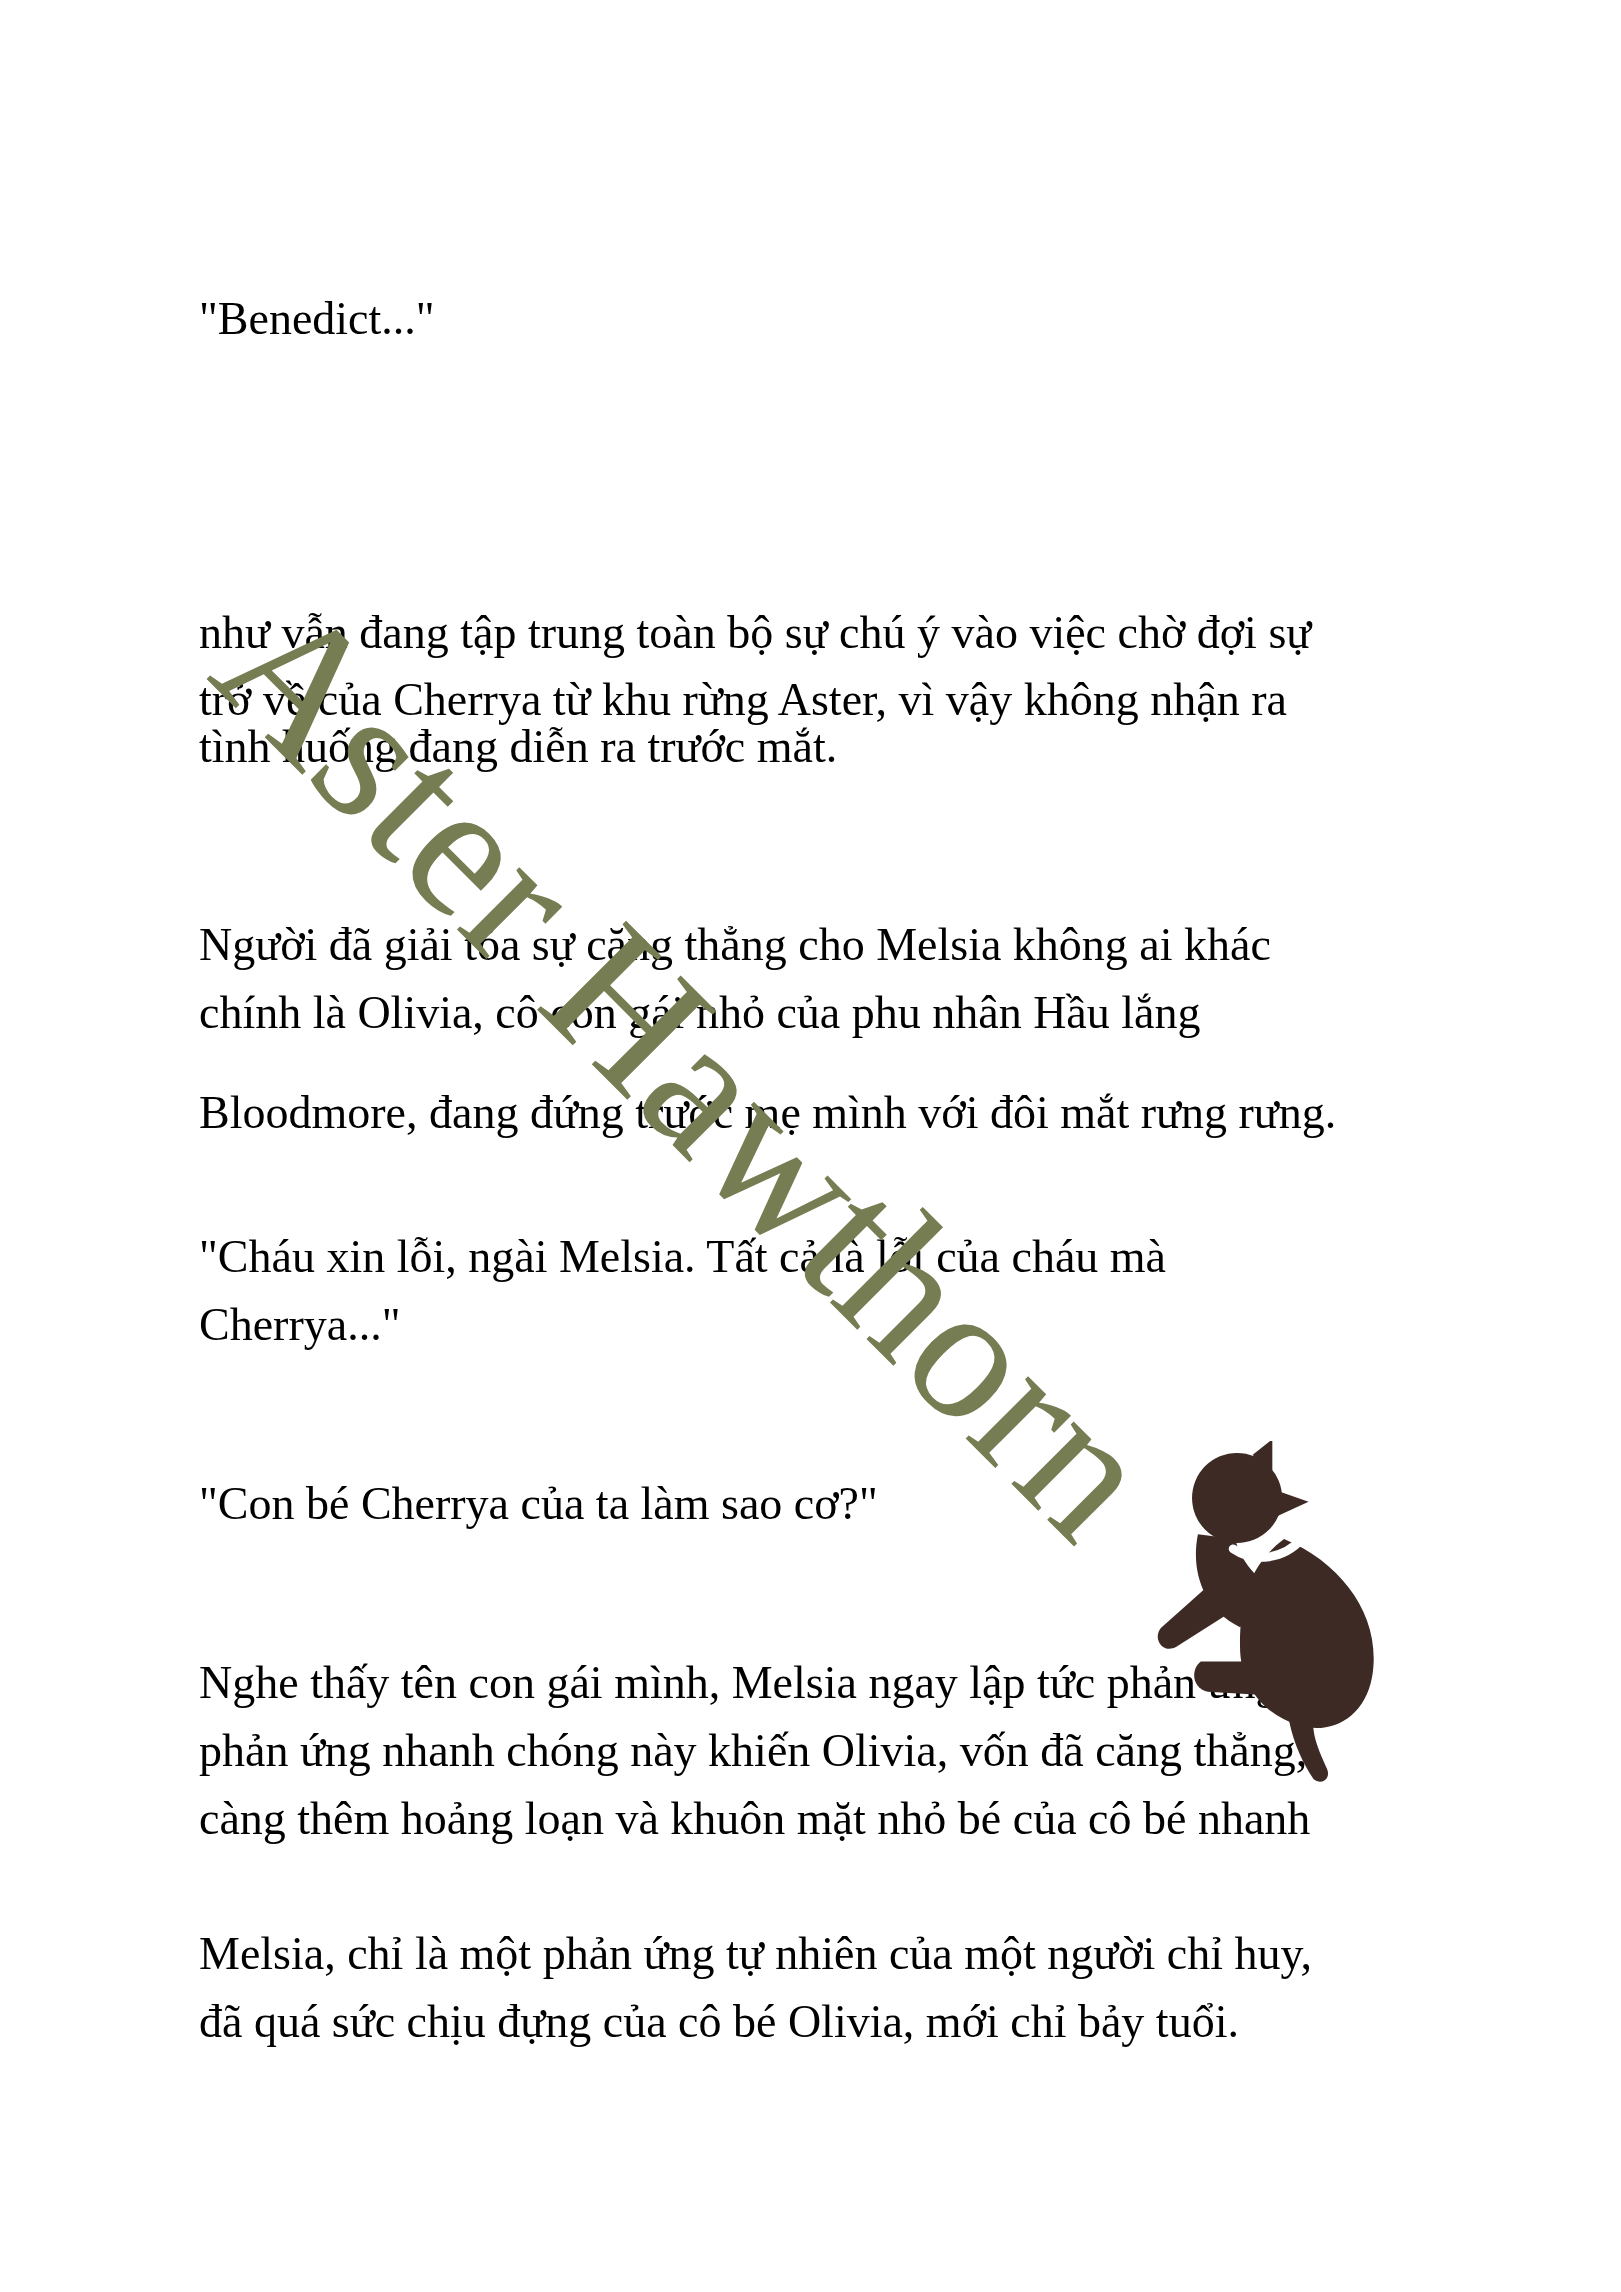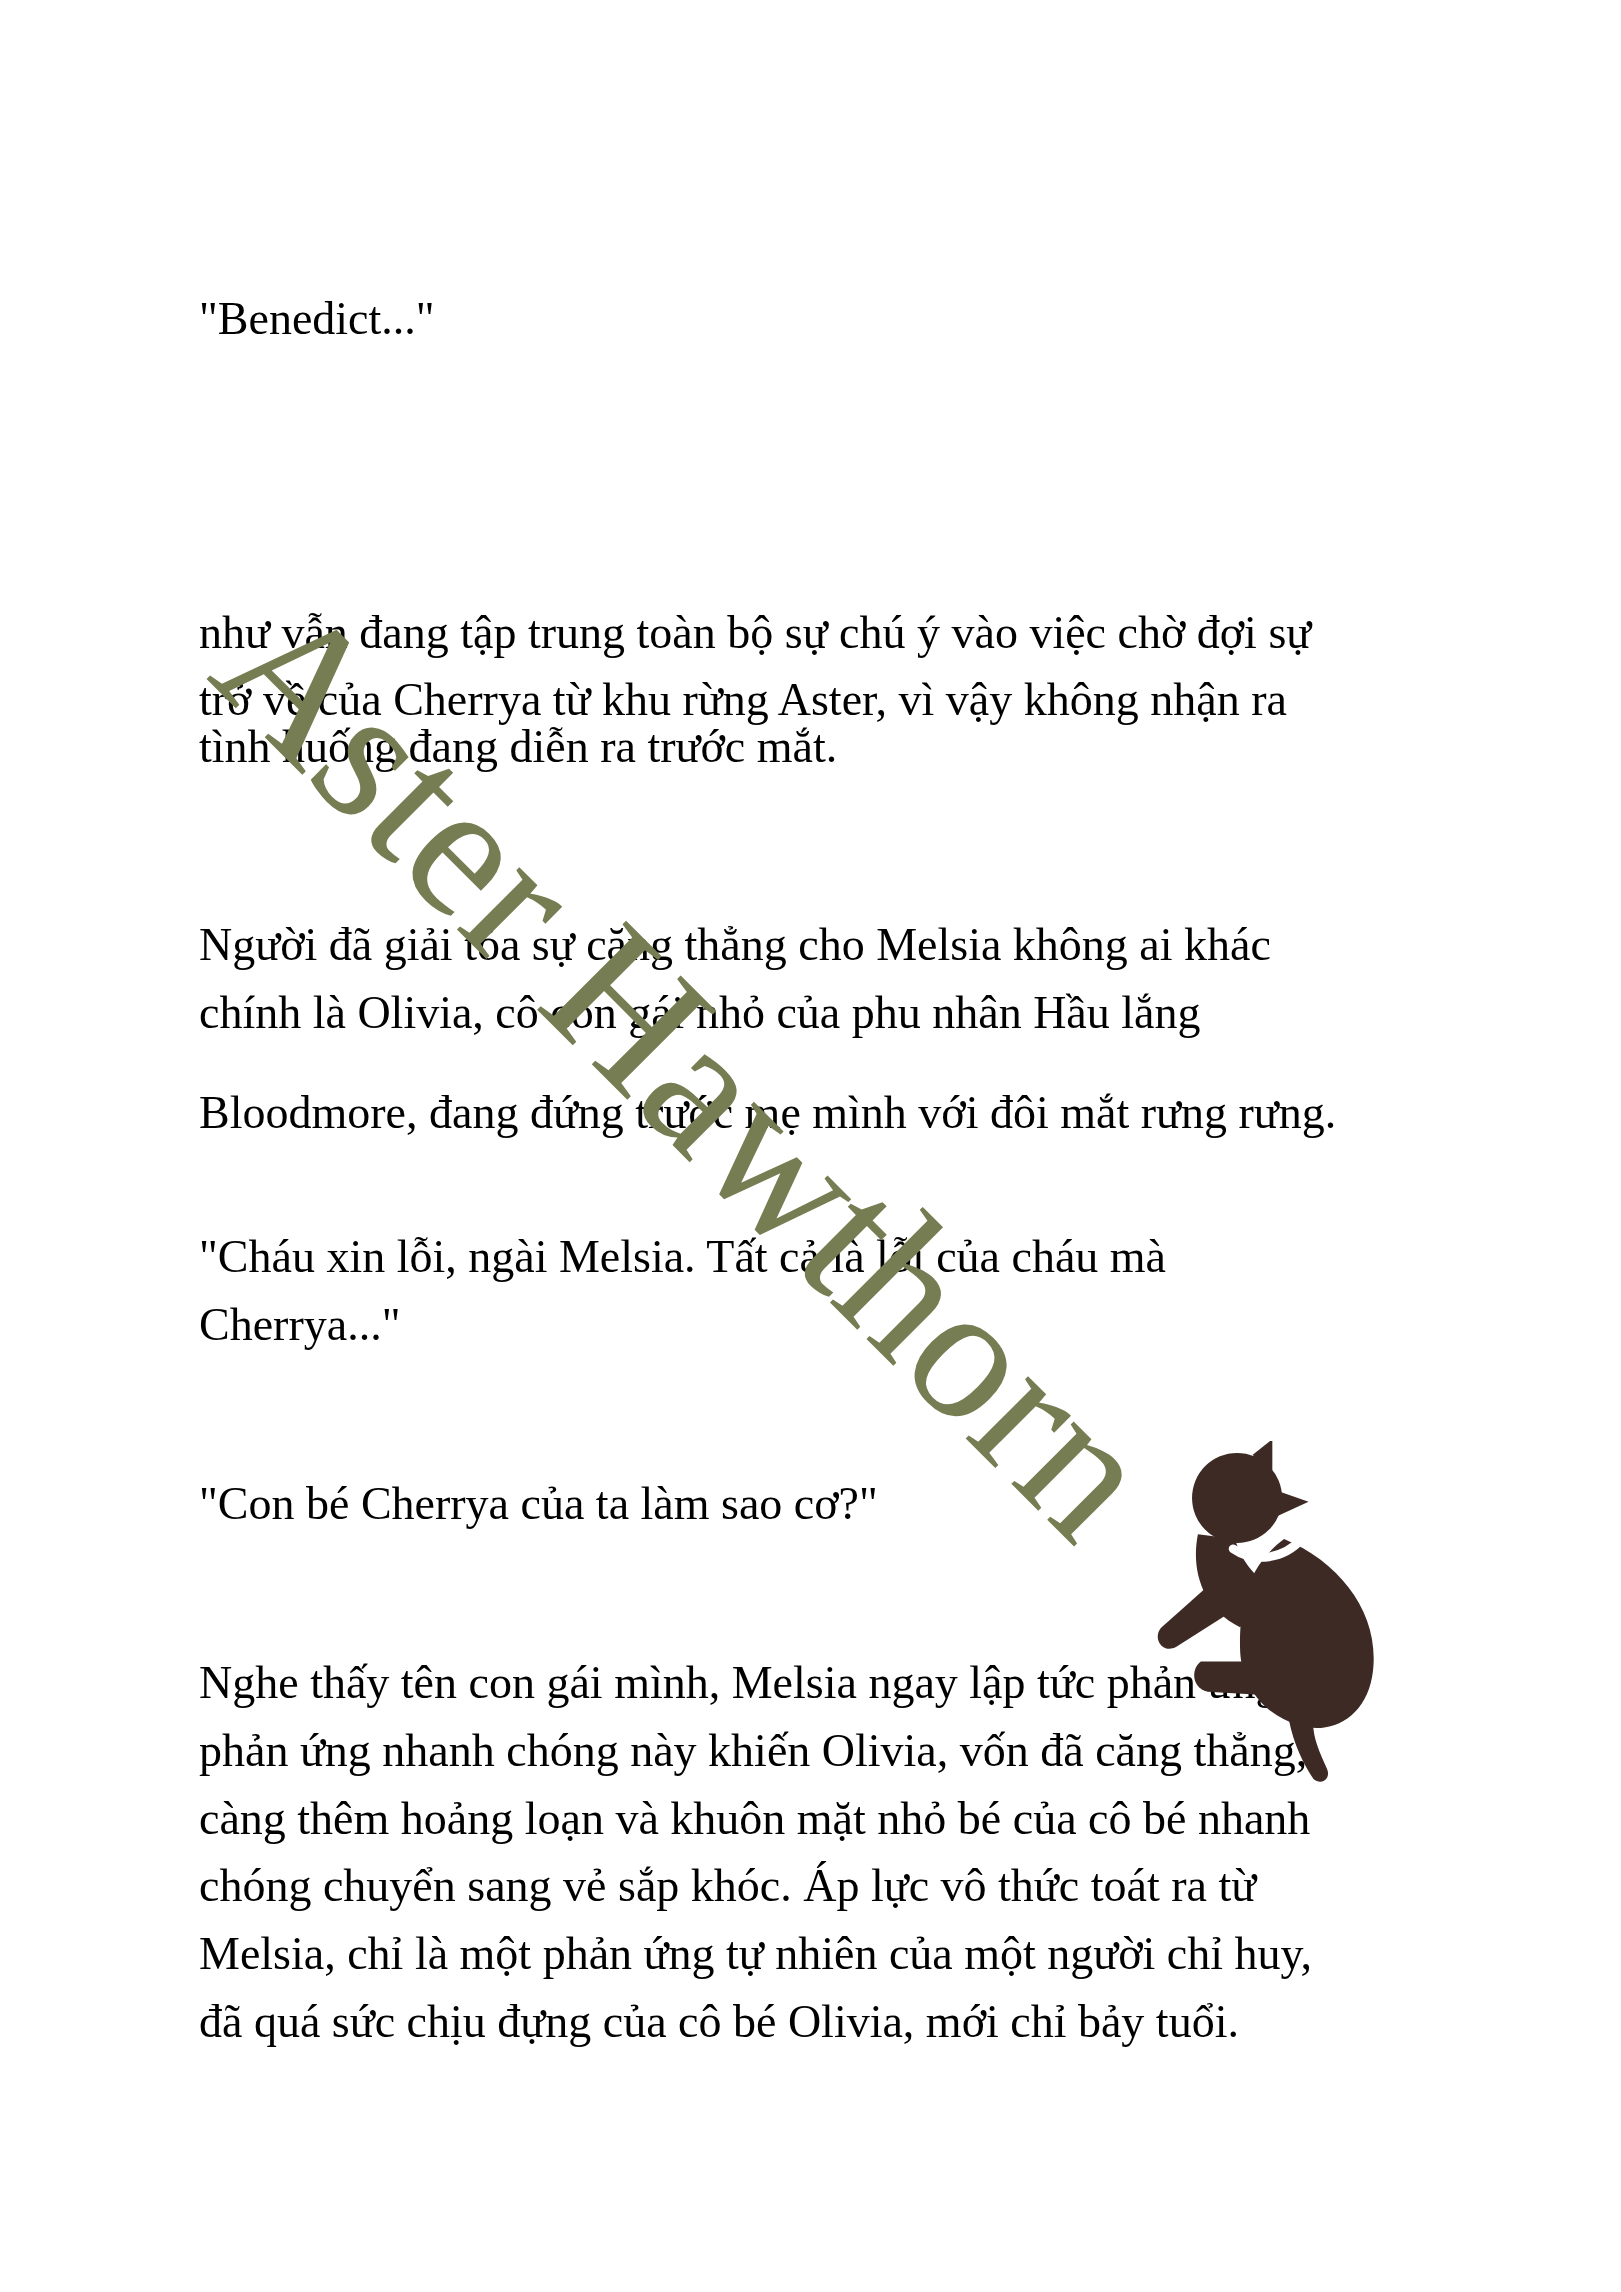--- a/index.html
+++ b/index.html
@@ -39,21 +39,20 @@
   <p class="line" style="top:1090px">Bloodmore, đang đứng trước mẹ mình với đôi mắt rưng rưng.</p>
 
   <p class="line" style="top:1234px">"Cháu xin lỗi, ngài Melsia. Tất cả là lỗi của cháu mà</p>
   <p class="line" style="top:1302px">Cherrya..."</p>
 
   <p class="line" style="top:1481px">"Con bé Cherrya của ta làm sao cơ?"</p>
 
   <p class="line" style="top:1660px">Nghe thấy tên con gái mình, Melsia ngay lập tức phản ứng. Sự</p>
   <p class="line" style="top:1728px">phản ứng nhanh chóng này khiến Olivia, vốn đã căng thẳng,</p>
   <p class="line" style="top:1796px">càng thêm hoảng loạn và khuôn mặt nhỏ bé của cô bé nhanh</p>
-  <p class="line" style="top:1863px">chóng chuyển sang vẻ sắp khóc. Áp lực vô thức toát ra từ</p>
   <p class="line" style="top:1931px">Melsia, chỉ là một phản ứng tự nhiên của một người chỉ huy,</p>
   <p class="line" style="top:1999px">đã quá sức chịu đựng của cô bé Olivia, mới chỉ bảy tuổi.</p>
 
   <div class="watermark">Aster Hawthorn</div>
 
   <svg class="cat" viewBox="0 0 240 350">
     <g fill="#3d2a24">
 
       <circle cx="92" cy="58" r="46"></circle>
 

